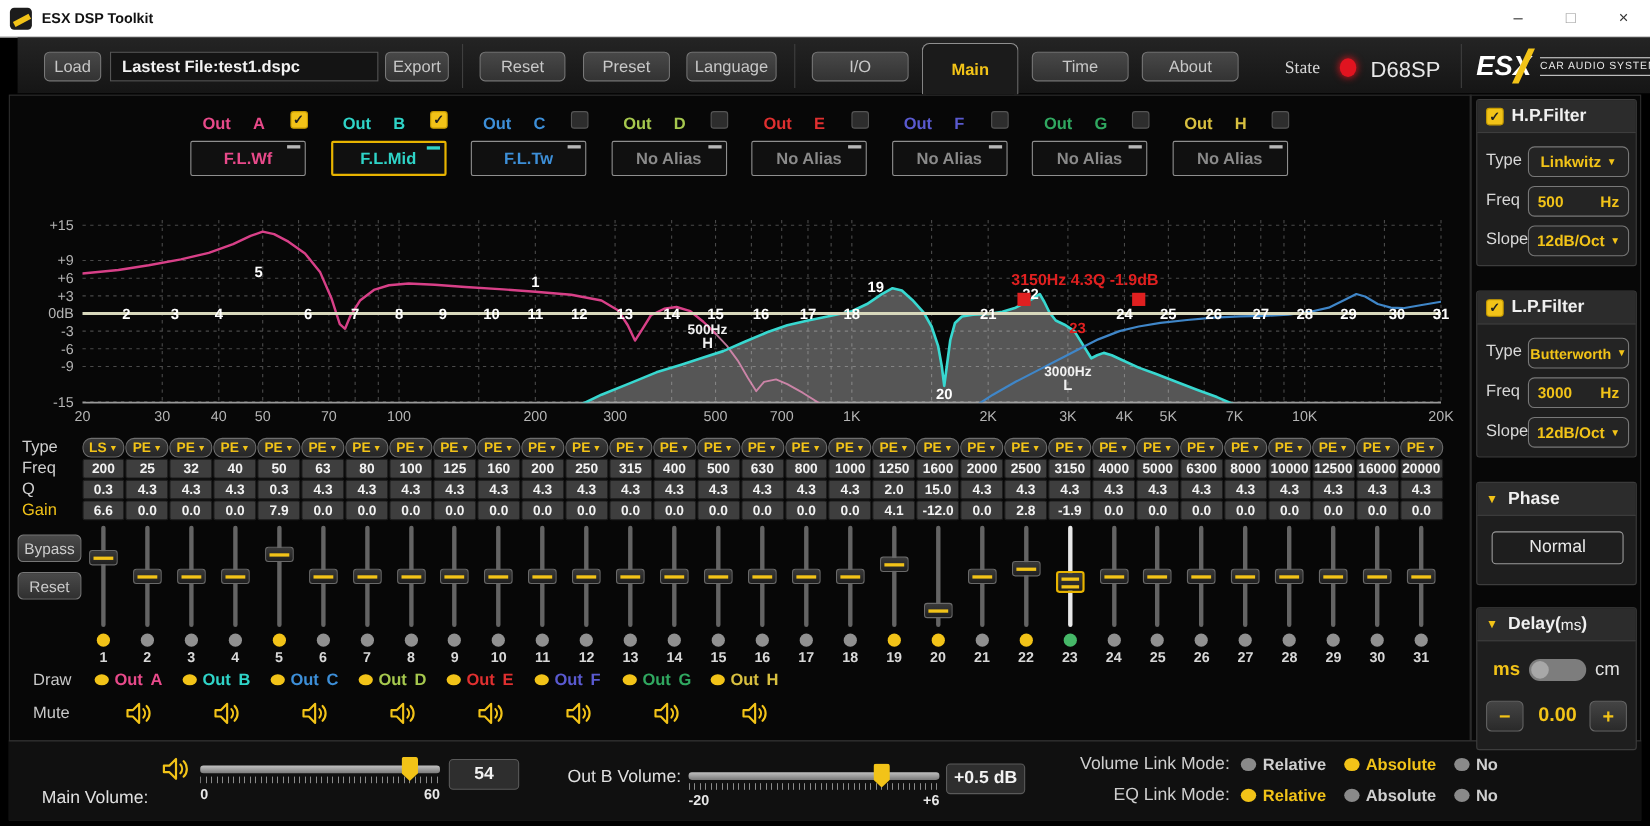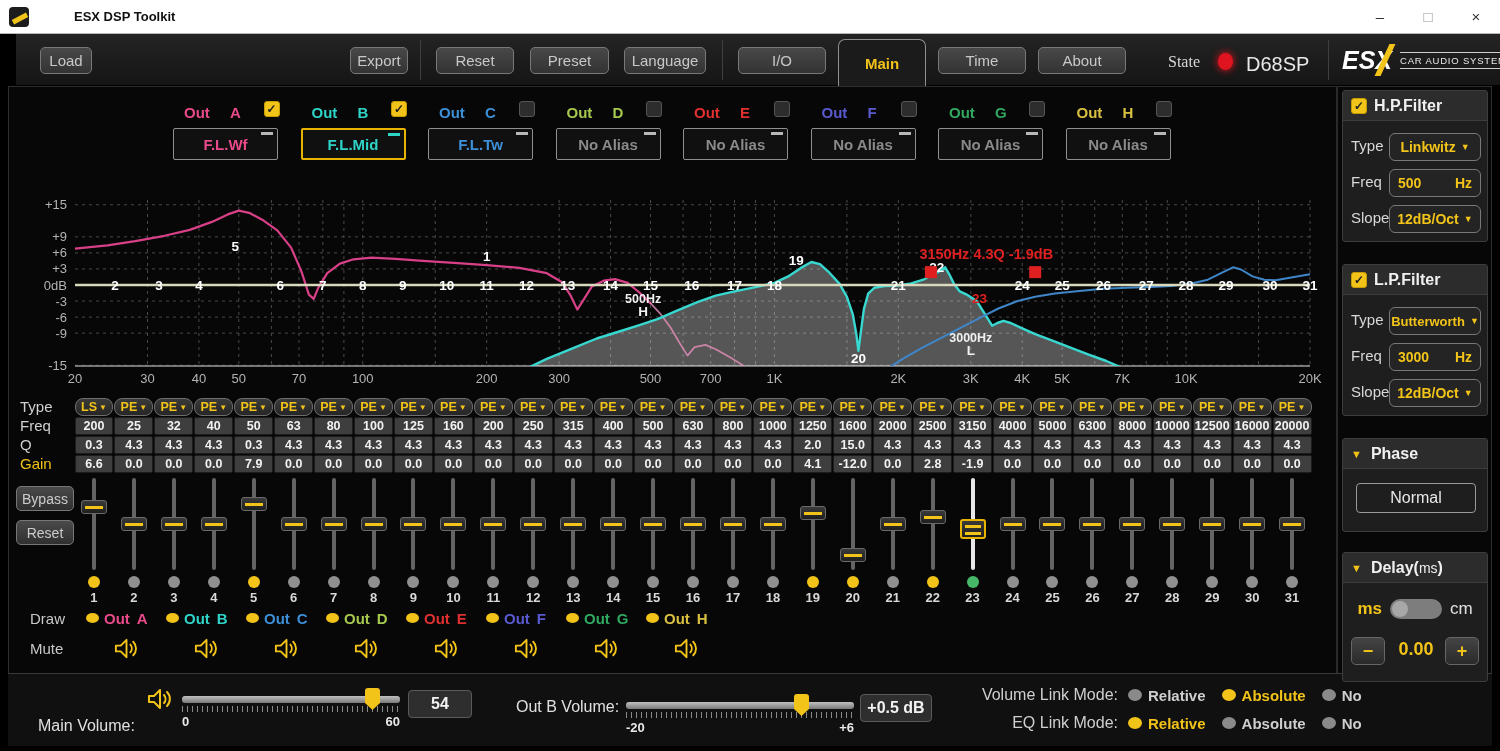--- a/index.html
+++ b/index.html
@@ -1,21 +1,21 @@
 <!DOCTYPE html>
 <html><head>
 <meta charset="utf-8">
 <style>
   * { box-sizing: border-box; margin:0; padding:0; }
   html,body { width:1500px; height:751px; background:#000; overflow:hidden;
     font-family:"Liberation Sans", sans-serif; }
 
   
   .titlebar { position:absolute; top:0; left:0; width:1500px; height:34px; background:#ffffff;
-    display:flex; align-items:center; border-bottom:1px solid #b8b8b8;gap:36px;}
+    display:flex; align-items:center; border-bottom:1px solid #b8b8b8;}
   .title-icon { width:20px; height:20px; margin-left:9px; background:#1c1c1c; border-radius:4px;
     position:relative; overflow:hidden;}
   .title-icon:before{ content:""; position:absolute; left:3px; top:9px; width:16px; height:5px;
     background:#f2c318; transform:rotate(-28deg); }
   .title-text { margin-left:9px; font-size:13px; font-weight:bold; color:#111; }
   .win-btns { margin-left:auto; display:flex; height:100%; }
   .win-btn { width:48px; height:100%; display:flex; align-items:center; justify-content:center;
     font-size:15px; color:#333; cursor:default;}
   .win-btn.max { color:#999; }
 
@@ -171,20 +171,21 @@
   <div class="title-text">ESX DSP Toolkit</div>
   <div class="win-btns">
     <div class="win-btn">–</div>
     <div class="win-btn max">□</div>
     <div class="win-btn">×</div>
   </div>
 </div>
 
 <div class="toolbar">
   <div class="tb-btn" style="left:24px;width:52px;">Load</div>
+  <div class="tb-field" style="left:84px;width:244px;">Lastest File:test1.dspc</div>
   <div class="tb-btn" style="left:334px;width:58px;">Export</div>
   <div class="tb-sep" style="left:404px;"></div>
   <div class="tb-btn" style="left:420px;width:78px;">Reset</div>
   <div class="tb-btn" style="left:514px;width:79px;">Preset</div>
   <div class="tb-btn" style="left:608px;width:82px;">Language</div>
   <div class="tb-sep" style="left:706px;"></div>
   <div id="tabs">
       <div class="tb-btn" style="left: 722px; width: 88px;">I/O</div>
       <div class="tb-tab-active" style="left: 822px; width: 88px;">Main</div>
       <div class="tb-btn" style="left: 922px; width: 88px;">Time</div>

